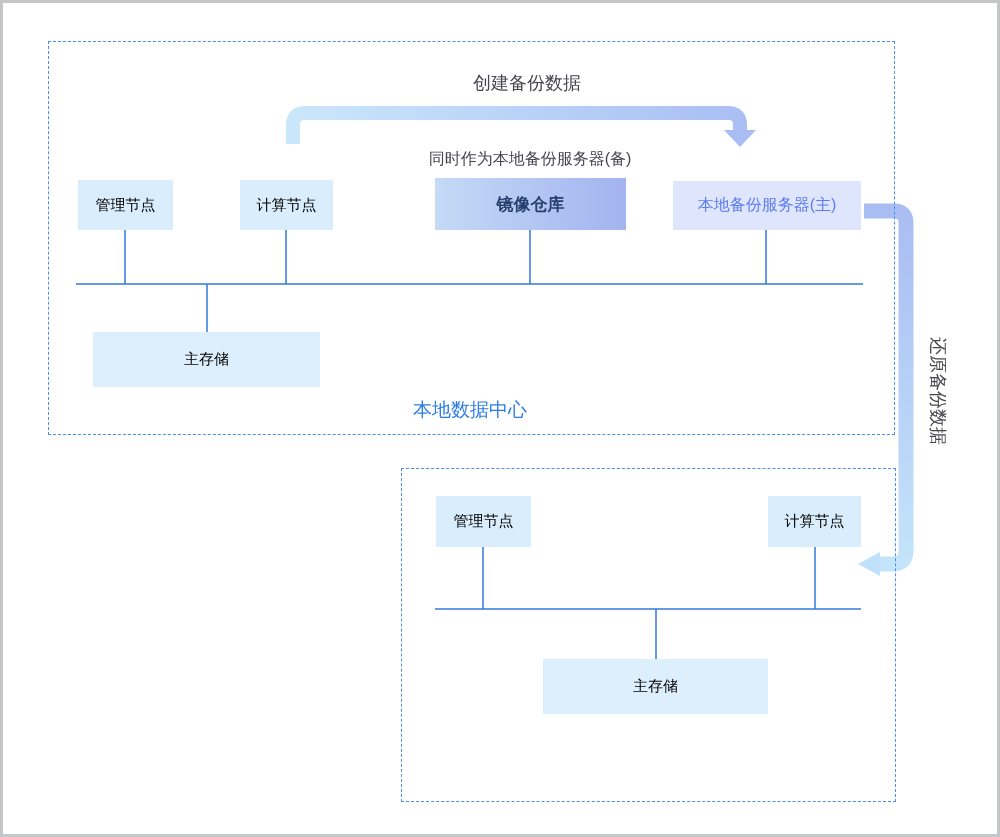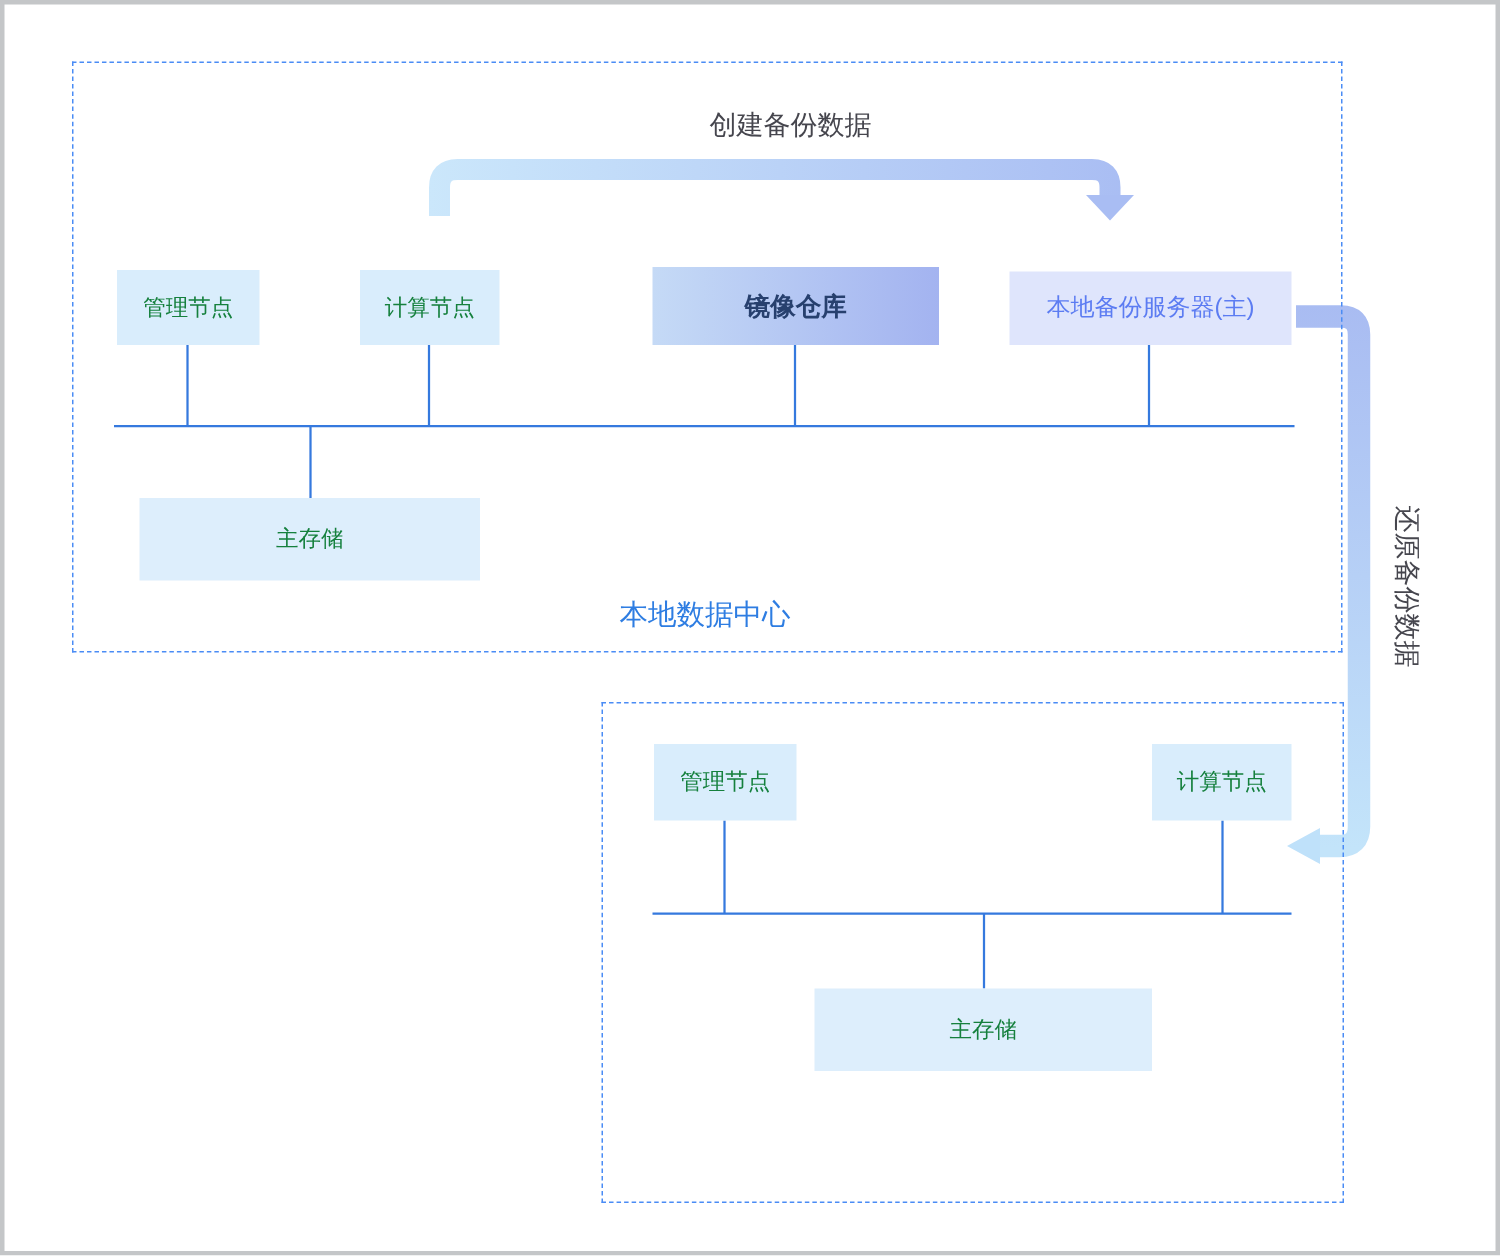--- a/index.html
+++ b/index.html
@@ -18,21 +18,21 @@
     border:1px dashed #4a8cf5;
     background:transparent;
     z-index:2;
   }
   .dc-top{left:45px;top:38px;width:845px;height:392px;}
   .dc-bottom{left:398px;top:465px;width:493px;height:332px;}
   .node{
     position:absolute;
     display:flex;align-items:center;justify-content:center;
     background:#d9edfc;
-    color:#15803d;
+    color:#000000;
     font-size:15px;
     z-index:3;
     white-space:nowrap;
   }
   .node-mgmt-top{left:75px;top:177px;width:95px;height:50px;}
   .node-comp-top{left:237px;top:177px;width:93px;height:50px;}
   .node-mirror{
     left:432px;top:175px;width:191px;height:52px;
     background:linear-gradient(90deg,#c5daf6,#a3b3f0);
     color:#27406e;font-size:17px;font-weight:600;
@@ -105,20 +105,21 @@
       <line x1="480" y1="544" x2="480" y2="606"></line>
       <line x1="812" y1="544" x2="812" y2="606"></line>
       <line x1="653" y1="606" x2="653" y2="656"></line>
     </g>
   </svg>
 
   <div class="dc-box dc-top"></div>
   <div class="dc-box dc-bottom"></div>
 
   <div class="flow-label label-create">创建备份数据</div>
+  <div class="flow-label label-note">同时作为本地备份服务器(备)</div>
   <div class="flow-label label-restore">还原备份数据</div>
 
   <div class="node node-mgmt-top">管理节点</div>
   <div class="node node-comp-top">计算节点</div>
   <div class="node node-server">本地备份服务器(主)</div>
   <div class="node node-mirror">镜像仓库</div>
   <div class="node node-storage-top">主存储</div>
 
   <div class="node node-mgmt-bot">管理节点</div>
   <div class="node node-comp-bot">计算节点</div>

